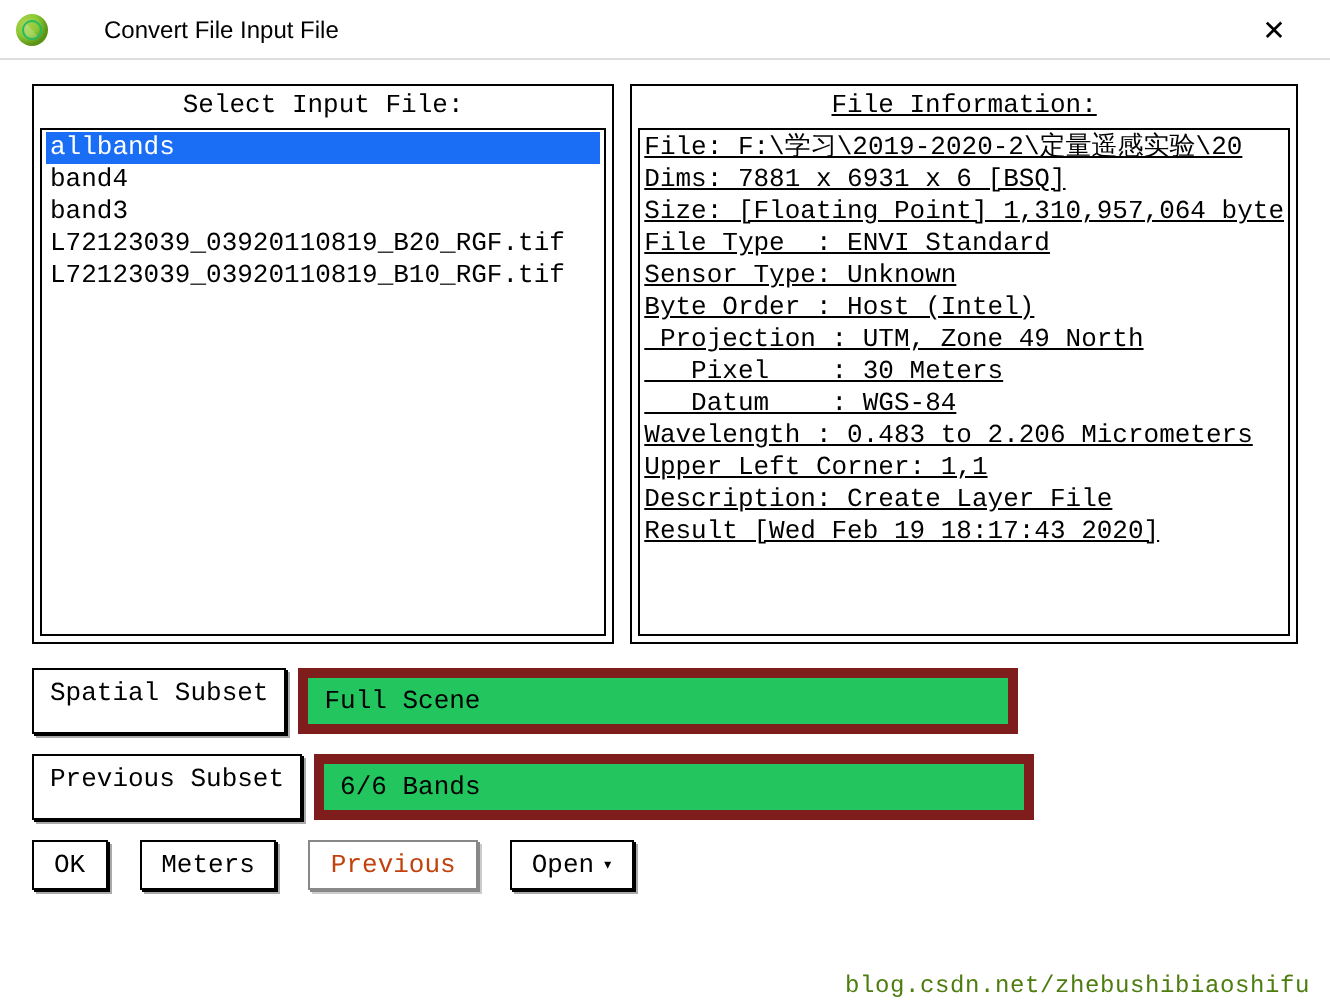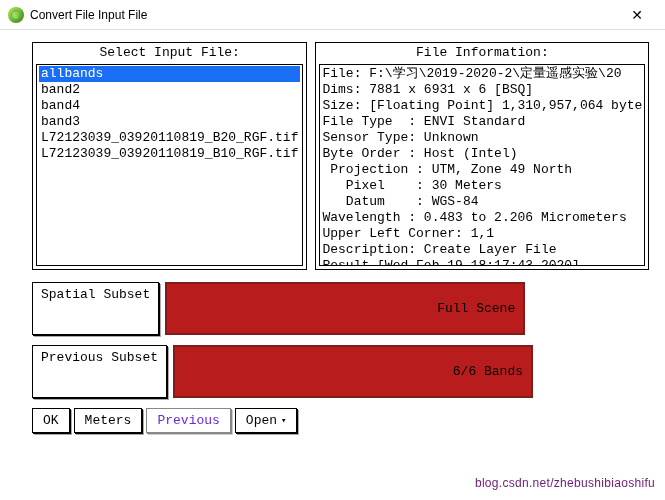--- a/index.html
+++ b/index.html
@@ -11,20 +11,21 @@
   width: 665px;
   height: 500px;
   overflow: hidden;
 }
 .titlebar {
   height: 30px;
   display: flex;
   align-items: center;
   padding: 0 8px;
   border-bottom: 1px solid #ddd;
+  gap: 22px;
 }
 .titlebar .icon {
   width: 16px; height: 16px;
   border-radius: 50%;
   background: radial-gradient(circle at 30% 30%, #aed24e 0%, #8bc934 40%, #5a9216 70%);
   margin-right: 6px;
   position: relative;
 }
 .titlebar .icon::after {
   content: "";
@@ -43,43 +44,42 @@
 .titlebar .close {
   margin-left: auto;
   width: 40px;
   text-align: center;
   font-family: Arial, sans-serif;
   font-size: 14px;
   color: #000;
 }
 .content {
   padding: 12px 16px 8px 16px;
-  margin-left: 16px;
 }
 .cols {
   display: flex;
   gap: 8px;
   margin-bottom: 12px;
 }
 .panel {
   border: 1px solid #000;
   position: relative;
 }
 .panel.left { width: 308px; }
-.panel.right { flex: 1; }
+.panel.right { flex: 1; text-decoration: underline; }
 .panel-title {
   font-family: "Courier New", monospace;
   font-size: 13px;
   text-align: center;
   padding: 2px 0;
 }
 .panel-body {
   border: 1px solid #000;
   margin: 2px 3px 3px 3px;
-  height: 202px;
+  height: 254px;
   overflow: hidden;
   padding: 1px 2px;
   font-family: "Courier New", "SimSun", monospace;
   font-size: 13px;
   line-height: 16px;
   position: relative;
 }
 .panel.right .panel-body {
   white-space: pre;
 }
@@ -89,91 +89,89 @@
   white-space: nowrap;
 }
 .list-item.sel {
   background: #1a6ef5;
   color: #fff;
 }
 .row {
   display: flex;
   align-items: stretch;
   margin-bottom: 10px;
-  text-align: right;
 }
 .row .label-btn {
   border: 1px solid #000;
   box-shadow: 1px 1px 0 #000, 2px 2px 0 #aaa;
   padding: 4px 8px;
   font-family: "Courier New", monospace;
   font-size: 13px;
   background: #fff;
   margin-right: 6px;
 }
 .row .value-box {
-  border: 2px solid #7f1d1d;
-  padding: 17px 8px;
+  border: 5px solid #7f1d1d;
+  padding: 4px 8px;
   font-family: "Courier New", monospace;
   font-size: 13px;
   flex: 0 0 360px;
-  background: #b91c1c;
+  background: #22c55e;
 }
 .btnrow {
   display: flex;
-  gap: 4px;
+  gap: 16px;
   align-items: center;
   margin-top: 4px;
 }
 .btn {
   border: 1px solid #000;
   box-shadow: 1px 1px 0 #000, 2px 2px 0 #aaa;
   padding: 4px 10px;
   font-family: "Courier New", monospace;
   font-size: 13px;
   background: #fff;
   display: flex;
   align-items: center;
 }
 .btn.disabled {
-  color: #6d28d9;
+  color: #c2410c;
   box-shadow: 1px 1px 0 #888, 2px 2px 0 #ccc;
   border-color: #888;
 }
 .dropdown-arrow {
   margin-left: 4px;
   font-size: 9px;
 }
 .watermark {
   position: absolute;
-  bottom: 10px;
+  bottom: 0;
   right: 10px;
-  color: #701a75;
-  font-family: Liberation Sans, sans-serif;
+  color: #4d7c0f;
+  font-family: Liberation Mono, monospace;
   font-size: 12px;
   letter-spacing: 0.3px;
 }
 </style>
 </head>
 <body>
 
 <div class="titlebar">
   <div class="icon"></div>
   <div class="title">Convert File Input File</div>
   <div class="close">✕</div>
 </div>
 
 <div class="content">
 
   <div class="cols">
     <div class="panel left">
       <div class="panel-title">Select Input File:</div>
       <div class="panel-body" id="file-list">
           <div class="list-item sel">allbands</div>
-          <div class="list-item">band2</div>
           <div class="list-item">band4</div>
           <div class="list-item">band3</div>
           <div class="list-item">L72123039_03920110819_B20_RGF.tif</div>
           <div class="list-item">L72123039_03920110819_B10_RGF.tif</div>
         </div>
     </div>
     <div class="panel right">
       <div class="panel-title">File Information:</div>
       <div class="panel-body" id="file-info">File: F:\学习\2019-2020-2\定量遥感实验\20
 Dims: 7881 x 6931 x 6 [BSQ]

